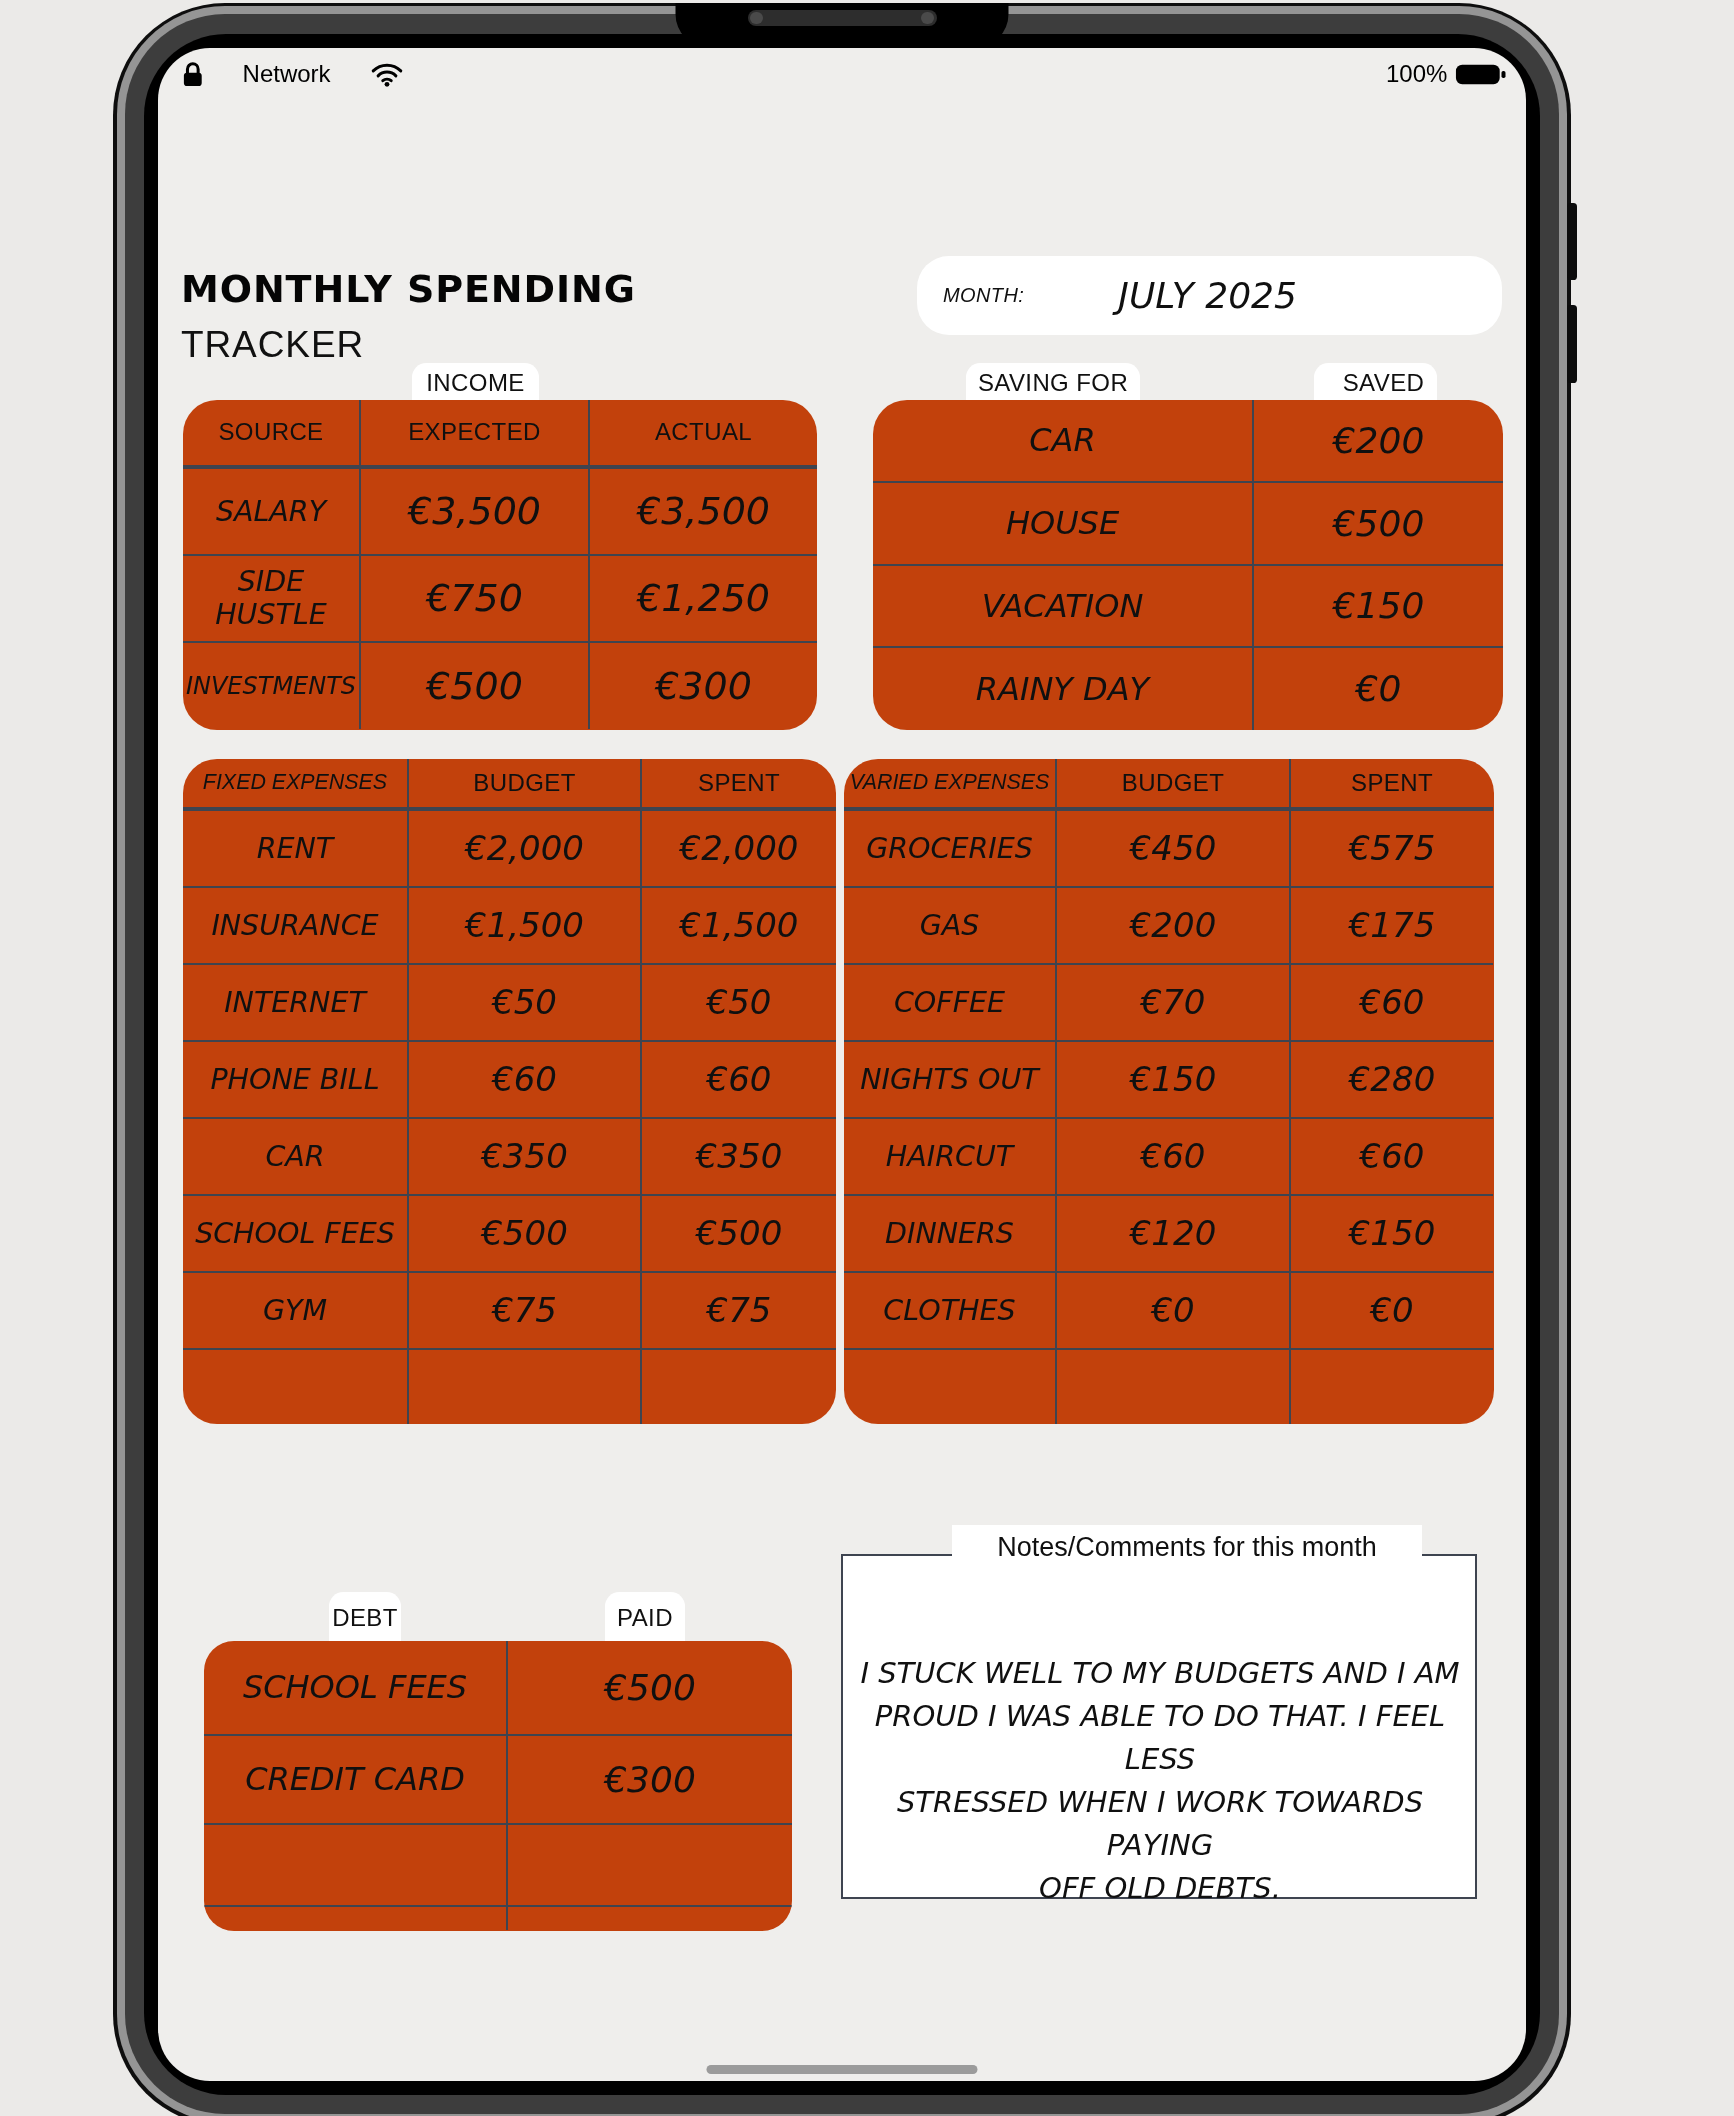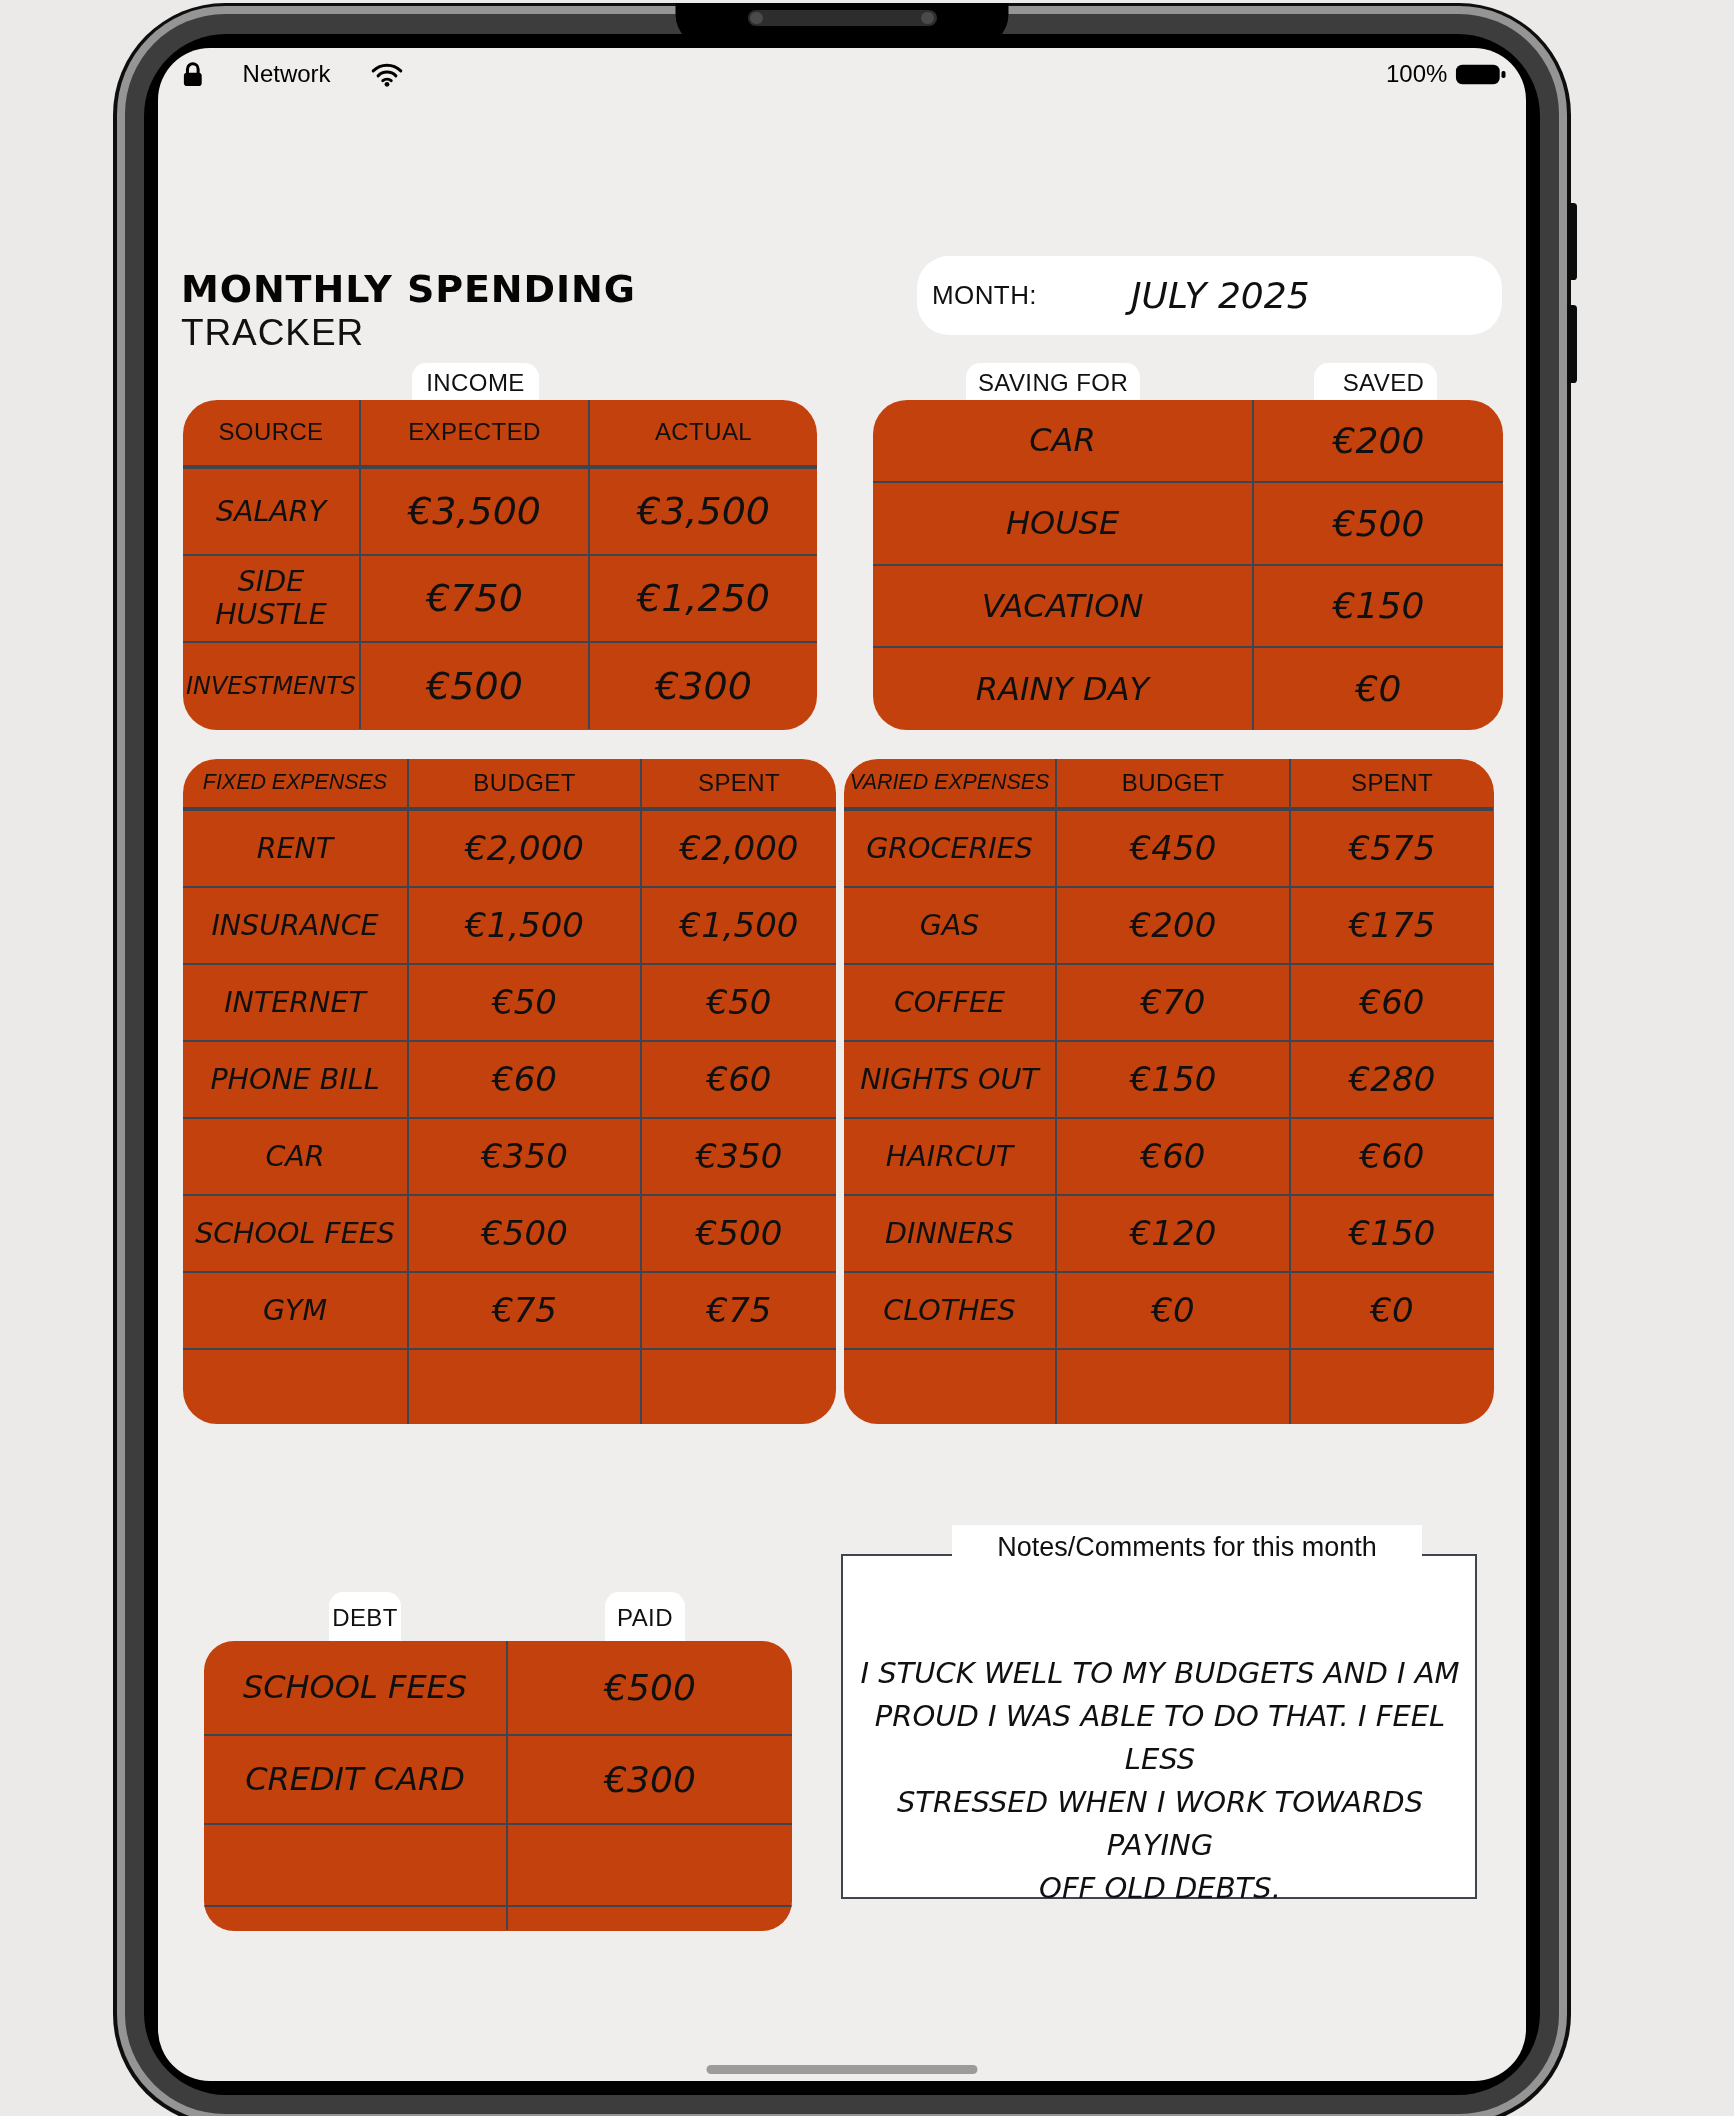--- a/index.html
+++ b/index.html
@@ -20,24 +20,24 @@
   .cam-pill{position:absolute;top:7.1px;left:50%;transform:translateX(-50%);width:189px;height:16px;background:#2d2d2d;border-radius:8px;}
   .cam-dot{position:absolute;top:1.8px;width:12.5px;height:12.5px;border-radius:50%;background:#4a4a4a;}
   .cam-dot.left{left:2.7px;} .cam-dot.right{right:2.7px;}
   .home-bar{position:absolute;bottom:7.1px;left:50%;transform:translateX(-50%);width:271px;height:9px;border-radius:4.5px;background:#9b9b9b;}
   
   .sb{position:absolute;top:12.5px;display:flex;align-items:center;gap:8px;color:#000;font-size:24px;}
   .sb-left{left:25px;gap:40px;} .sb-right{right:19.6px;}
   
   .title1{position:absolute;left:23px;top:219px;font-family:"DejaVu Sans",sans-serif;font-weight:800;
           font-size:38px;letter-spacing:0.9px;color:#050505;}
-  .title2{position:absolute;left:23px;top:264px;font-size:37px;letter-spacing:0.9px;color:#111;}
+  .title2{position:absolute;left:23px;top:276px;font-size:37px;letter-spacing:0.9px;color:#111;}
   .month-pill{position:absolute;left:759px;top:208px;width:585px;height:79px;background:#fff;border-radius:32px;
               display:flex;align-items:center;}
-  .month-label{font-size:26px;letter-spacing:0.4px;color:#111;margin-left:15px;}
+  .month-label{font-size:20px;letter-spacing:0.4px;color:#111;margin-left:26px;font-style:italic;}
   .month-value{margin-left:94px;}
   
   .hw{font-family:"DejaVu Sans",sans-serif;font-style:italic;color:#101010;}
   .print{font-family:"Liberation Sans",sans-serif;color:#101010;}
   
   .tab{position:absolute;background:#fff;border-radius:14.3px 14.3px 0 0;display:flex;align-items:center;
        justify-content:center;font-size:24px;letter-spacing:0.4px;color:#101010;}
   
   .tbl{position:absolute;background:#c2410c;border-radius:34px;display:grid;overflow:hidden;}
   .cell{display:flex;align-items:center;justify-content:center;text-align:center;}

